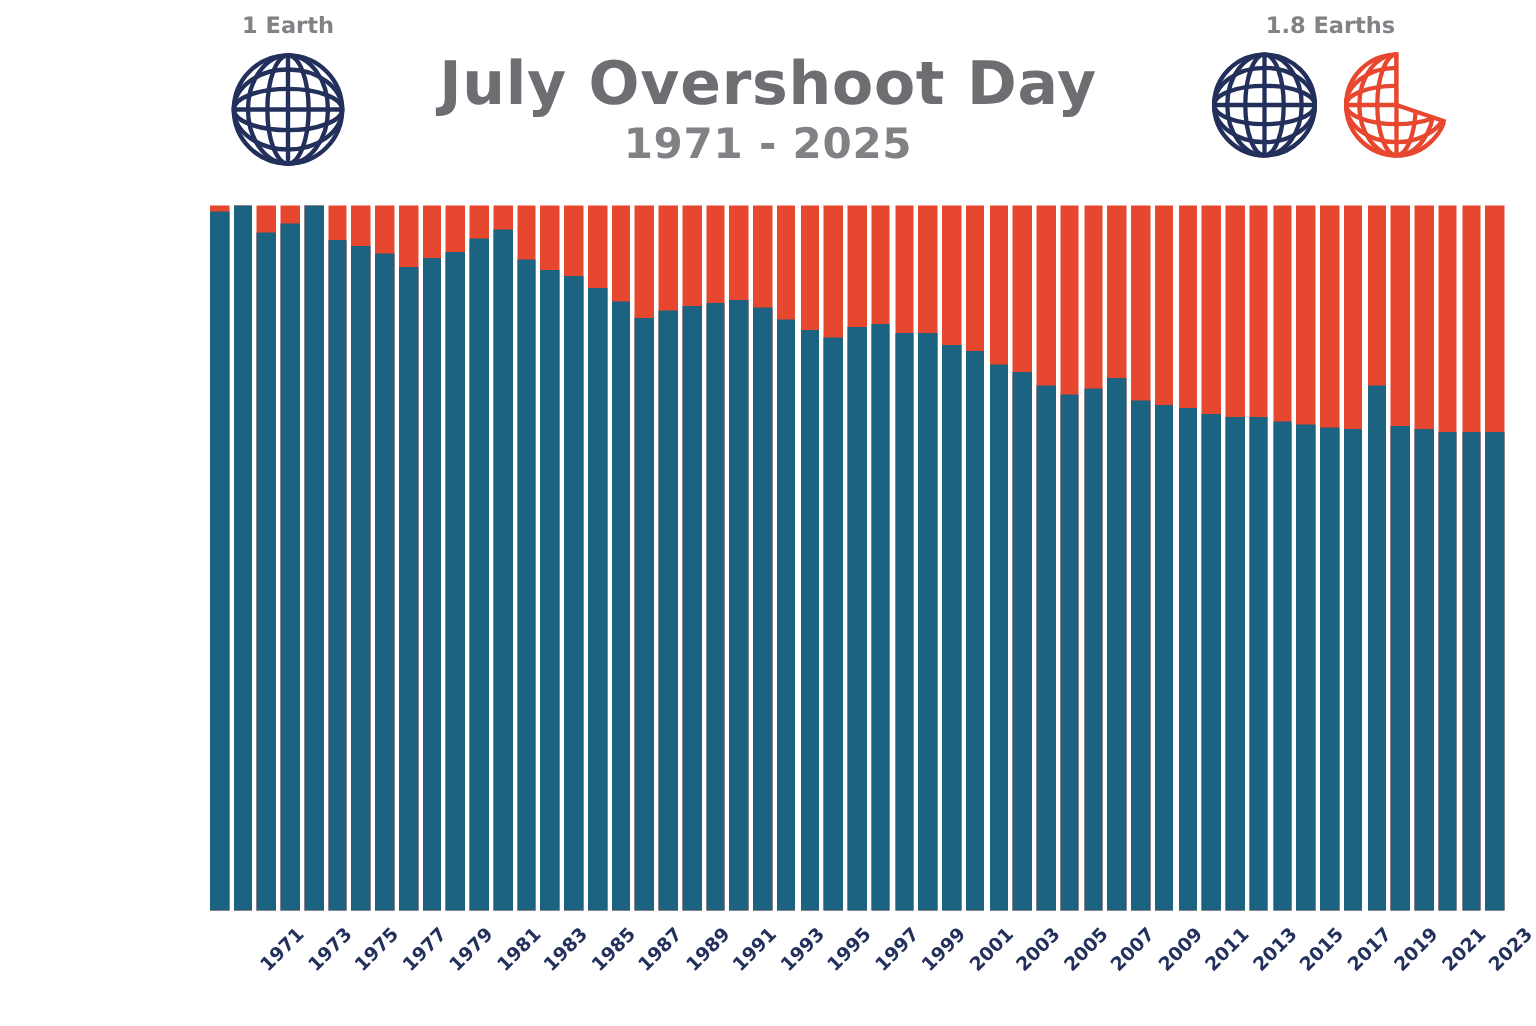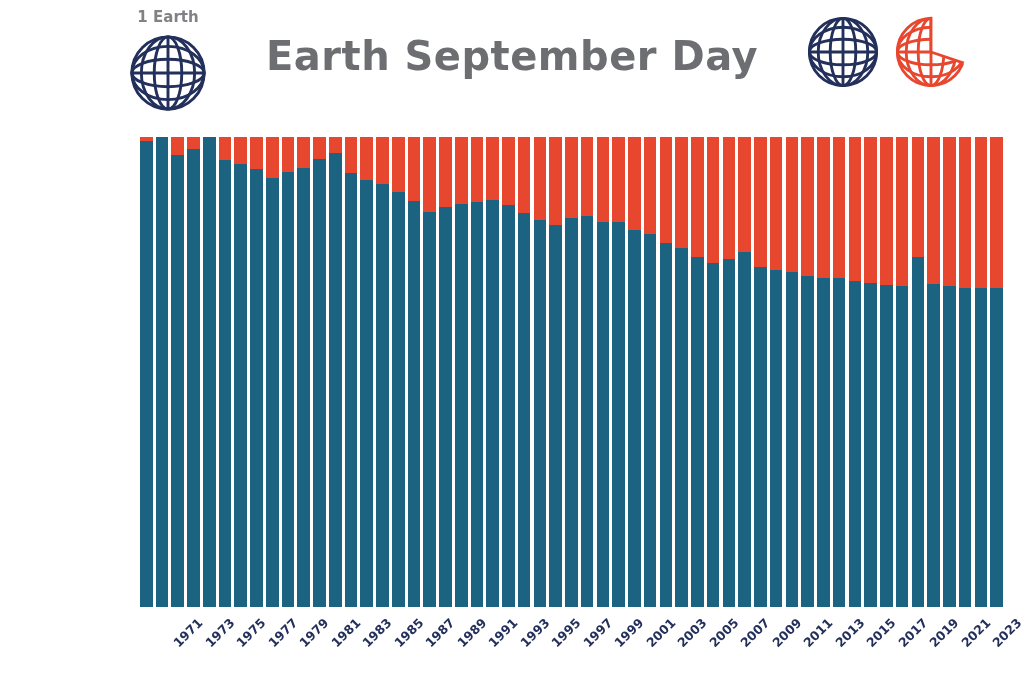--- a/index.html
+++ b/index.html
@@ -55,21 +55,21 @@
     letter-spacing: 0.5px;
     line-height: 32px;
     margin-top: 2px;
     white-space: nowrap;
   }
 
   .earth-group {
     position: absolute;
     text-align: center;
   }
-  .earth-group.left  { left: 116px; top: 8px; width: 104px; }
+  .earth-group.left  { left: 140px; top: 8px; width: 104px; }
   .earth-group.right { left: 792px; top: 8px; width: 190px; }
 
   .earth-caption {
     font-family: "DejaVu Sans", sans-serif;
     font-size: 15px;
     font-weight: bold;
     color: #808285;
     line-height: 18px;
     white-space: nowrap;
   }
@@ -180,24 +180,26 @@
               <line x1="8" y1="50" x2="92" y2="50"></line>
               <ellipse cx="50" cy="50" rx="42" ry="16"></ellipse>
               <ellipse cx="50" cy="50" rx="42" ry="31"></ellipse>
             </g>
           </svg>
         </span>
       </div>
     </div>
 
     <div class="title-block">
-      <div class="chart-title">Earth September Day</div>
+      <div class="chart-title">July Overshoot Day</div>
+      <div class="chart-subtitle">1971 - 2025</div>
     </div>
 
     <div class="earth-group right">
+      <div class="earth-caption">1.8 Earths</div>
       <div class="globes">
         <span>
           <svg width="80" height="80" viewBox="0 0 100 100">
             <g fill="none" stroke="#23305c" stroke-width="3.6">
               <circle cx="50" cy="50" r="42"></circle>
               <ellipse cx="50" cy="50" rx="16" ry="42"></ellipse>
               <ellipse cx="50" cy="50" rx="31" ry="42"></ellipse>
               <line x1="50" y1="8" x2="50" y2="92"></line>
               <line x1="8" y1="50" x2="92" y2="50"></line>
               <ellipse cx="50" cy="50" rx="42" ry="16"></ellipse>

